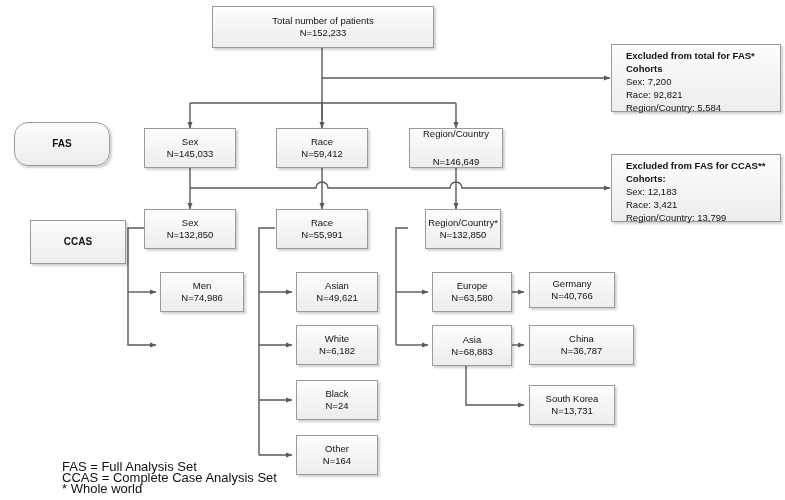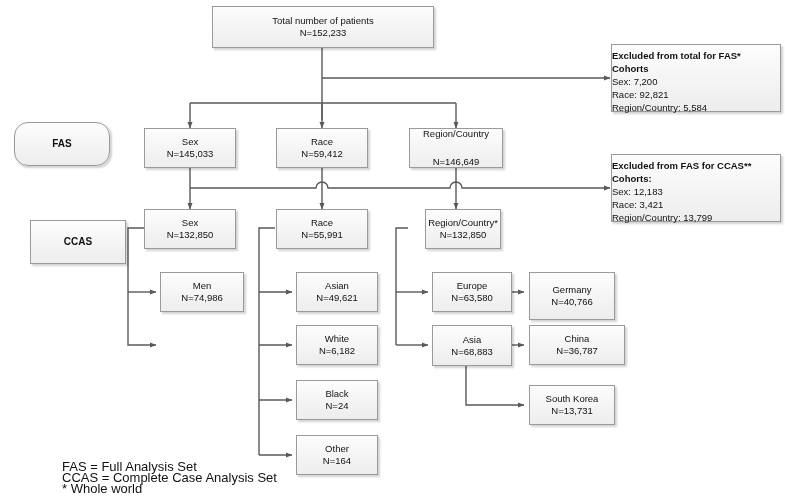--- a/index.html
+++ b/index.html
@@ -17,21 +17,21 @@
     border:1px solid #9a9a9a;
     box-shadow:1.5px 1.5px 2px rgba(0,0,0,0.18);
     display:flex;flex-direction:column;align-items:center;justify-content:center;
     font-size:9.5px;line-height:12px;text-align:center;
     color:#111;
   }
   .box .ln{display:block;white-space:nowrap;}
   .box.label{font-weight:bold;font-size:10px;}
   .box.note{
     align-items:flex-start;justify-content:flex-start;
-    text-align:left;padding:4px 5px 4px 0;line-height:13px;font-size:9.5px;
+    text-align:left;padding:4px 5px 4px 14px;line-height:13px;font-size:9.5px;
   }
   .box.note .hd{font-weight:bold;}
   .footnote{
     position:absolute;font-size:13px;line-height:11.5px;color:#111;white-space:nowrap;
   }
 </style>
 </head>
 <body>
 
 <div id="canvas">
@@ -158,25 +158,25 @@
 
   <div class="box" style="left:432px;top:272px;width:80px;height:40px;">
     <span class="ln">Europe</span>
     <span class="ln">N=63,580</span>
   </div>
   <div class="box" style="left:432px;top:325px;width:80px;height:41px;">
     <span class="ln">Asia</span>
     <span class="ln">N=68,883</span>
   </div>
 
-  <div class="box" style="left:529px;top:272px;width:86px;height:48px;">
+  <div class="box" style="left:529px;top:272px;width:86px;height:36px;">
     <span class="ln">Germany</span>
     <span class="ln">N=40,766</span>
   </div>
-  <div class="box" style="left:529px;top:325px;width:96px;height:40px;">
+  <div class="box" style="left:529px;top:325px;width:105px;height:40px;">
     <span class="ln">China</span>
     <span class="ln">N=36,787</span>
   </div>
   <div class="box" style="left:529px;top:385px;width:86px;height:40px;">
     <span class="ln">South Korea</span>
     <span class="ln">N=13,731</span>
   </div>
 
   <div class="footnote" style="left:62px;top:461px;">FAS = Full Analysis Set</div>
   <div class="footnote" style="left:62px;top:472px;">CCAS = Complete Case Analysis Set</div>

